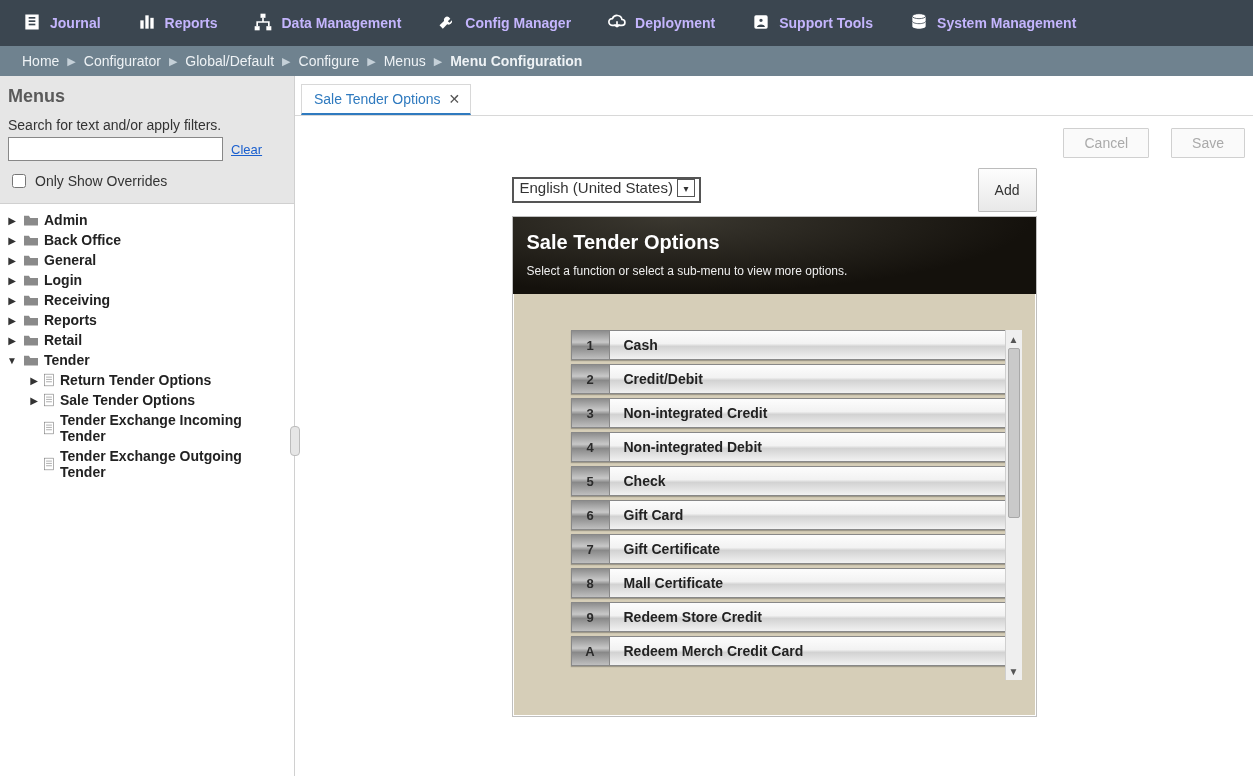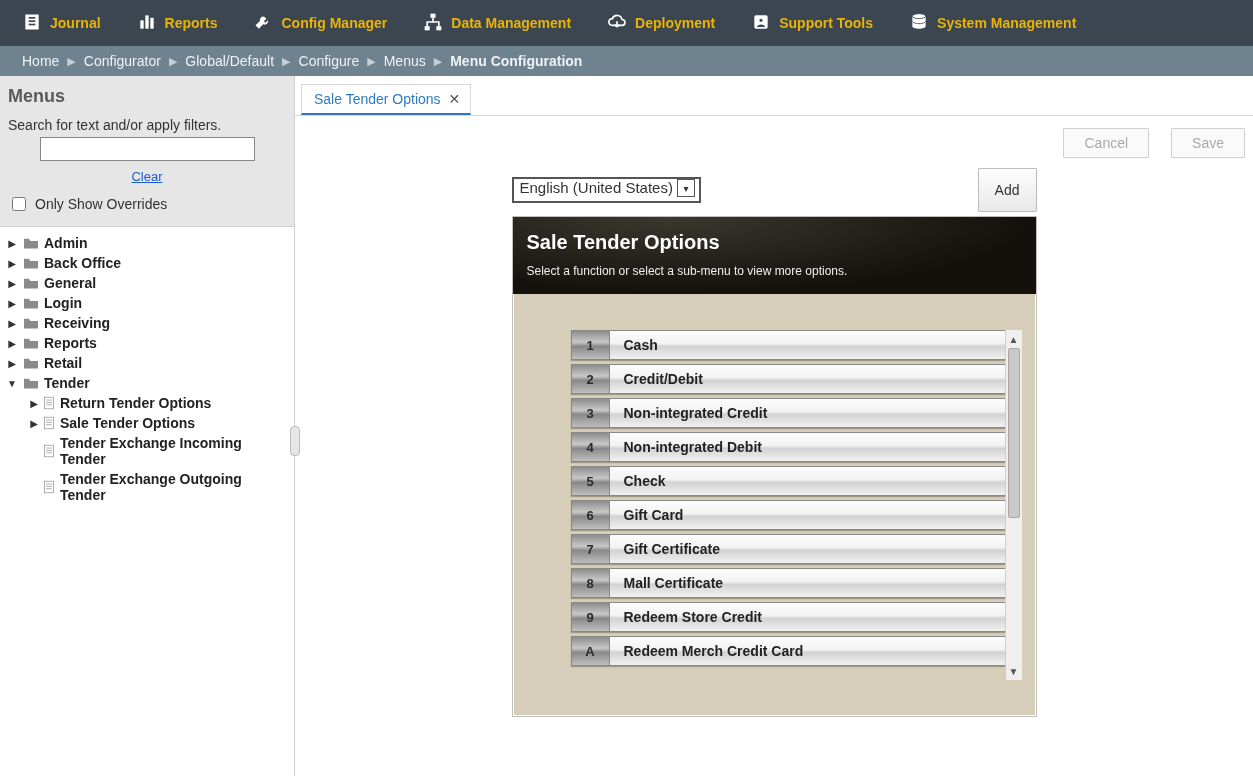--- a/index.html
+++ b/index.html
@@ -1,33 +1,33 @@
 <!DOCTYPE html>
 <html><head>
 <meta charset="utf-8">
 <style>
   * { box-sizing: border-box; }
   html, body { margin: 0; padding: 0; font-family: Arial, Helvetica, sans-serif; font-size: 13px; color: #333; background: #fff; }
   
   .topnav { background: #3b4650; height: 46px; display: flex; align-items: center; padding: 0 4px; }
-  .topnav-item { display: flex; align-items: center; color: #eab308; font-weight: bold; padding: 0 18px; height: 100%; cursor: pointer; font-size: 14px; justify-content: center; }
+  .topnav-item { display: flex; align-items: center; color: #c4b5fd; font-weight: bold; padding: 0 18px; height: 100%; cursor: pointer; font-size: 14px; justify-content: center; }
   .topnav-item svg { margin-right: 8px; flex-shrink: 0; }
   
   .breadcrumb { background: #6f828f; height: 30px; display: flex; align-items: center; padding: 0 16px; color: #eef2f5; font-size: 14px; }
   .breadcrumb span.crumb { padding: 0 6px; cursor: pointer; }
   .breadcrumb span.sep { color: #c5d0d8; font-size: 11px; padding: 0 2px; }
   .breadcrumb span.crumb.last { font-weight: bold; cursor: default; }
   
   .main { display: flex; height: calc(776px - 46px - 30px); }
   
   .left { width: 295px; border-right: 1px solid #d0d0d0; display: flex; flex-direction: column; position: relative; }
   .left-header { background: #e6e6e6; border-bottom: 1px solid #d0d0d0; padding: 10px 8px 12px 8px; }
   .left-title { font-size: 18px; color: #5a5a5a; font-weight: bold; margin-bottom: 10px; }
   .search-label { font-size: 14px; color: #333; margin-bottom: 4px; }
-  .search-row { display: flex; align-items: center; gap: 8px; margin-bottom: 10px; flex-direction: column; }
+  .search-row { display: flex; align-items: center; gap: 8px; margin-bottom: 10px; }
   .search-input { width: 215px; height: 24px; border: 1px solid #888; padding: 2px 4px; }
   .clear-link { color: #1a5fce; text-decoration: underline; cursor: pointer; }
   .override-row { display: flex; align-items: center; gap: 6px; font-size: 14px; }
   .override-row input { width: 14px; height: 14px; }
   
   .tree { flex: 1; overflow-y: auto; background: #fff; padding: 6px 4px; }
   .tree .node { display: flex; align-items: center; padding: 2px 2px; cursor: pointer; }
   .tree .node .arrow { width: 12px; text-align: center; font-size: 10px; color: #333; }
   .tree .node .folder-ic { width: 18px; height: 14px; margin: 0 4px; }
   .tree .node .page-ic { width: 14px; height: 14px; margin: 0 4px 0 2px; }
@@ -81,32 +81,32 @@
     <div class="topnav-item">
       <span><svg width="20" height="20" viewBox="0 0 24 24" fill="none" stroke="#fff" stroke-width="2">
           <rect x="4" y="10" width="4" height="10" fill="#fff" stroke="none"></rect>
           <rect x="10" y="4" width="4" height="16" fill="#fff" stroke="none"></rect>
           <rect x="16" y="7" width="4" height="13" fill="#fff" stroke="none"></rect>
         </svg></span>
       <span>Reports</span>
     </div>
     <div class="topnav-item">
       <span><svg width="20" height="20" viewBox="0 0 24 24" fill="none" stroke="#fff" stroke-width="2">
-          <path d="M14 6a4 4 0 0 0-5.6 4.8L3 16l4 4 5.2-5.4A4 4 0 0 0 18 10l-3 3-2-2 3-3z" fill="#fff" stroke="none"></path>
-        </svg></span>
-      <span>Config Manager</span>
-    </div>
-    <div class="topnav-item">
-      <span><svg width="20" height="20" viewBox="0 0 24 24" fill="none" stroke="#fff" stroke-width="2">
           <rect x="9" y="2" width="6" height="5" fill="#fff" stroke="none"></rect>
           <rect x="2" y="17" width="6" height="5" fill="#fff" stroke="none"></rect>
           <rect x="16" y="17" width="6" height="5" fill="#fff" stroke="none"></rect>
           <path d="M12 7v5M12 12H5v5M12 12h7v5" stroke="#fff"></path>
         </svg></span>
       <span>Data Management</span>
+    </div>
+    <div class="topnav-item">
+      <span><svg width="20" height="20" viewBox="0 0 24 24" fill="none" stroke="#fff" stroke-width="2">
+          <path d="M14 6a4 4 0 0 0-5.6 4.8L3 16l4 4 5.2-5.4A4 4 0 0 0 18 10l-3 3-2-2 3-3z" fill="#fff" stroke="none"></path>
+        </svg></span>
+      <span>Config Manager</span>
     </div>
     <div class="topnav-item">
       <span><svg width="20" height="20" viewBox="0 0 24 24" fill="none" stroke="#fff" stroke-width="2">
           <path d="M6 16a4 4 0 0 1 .5-8A6 6 0 0 1 18 9a3.5 3.5 0 0 1 0 7H6z" fill="none" stroke="#fff"></path>
           <path d="M12 11v7m0 0l-3-3m3 3l3-3" stroke="#fff"></path>
         </svg></span>
       <span>Deployment</span>
     </div>
     <div class="topnav-item">
       <span><svg width="20" height="20" viewBox="0 0 24 24" fill="none" stroke="#fff" stroke-width="2">

